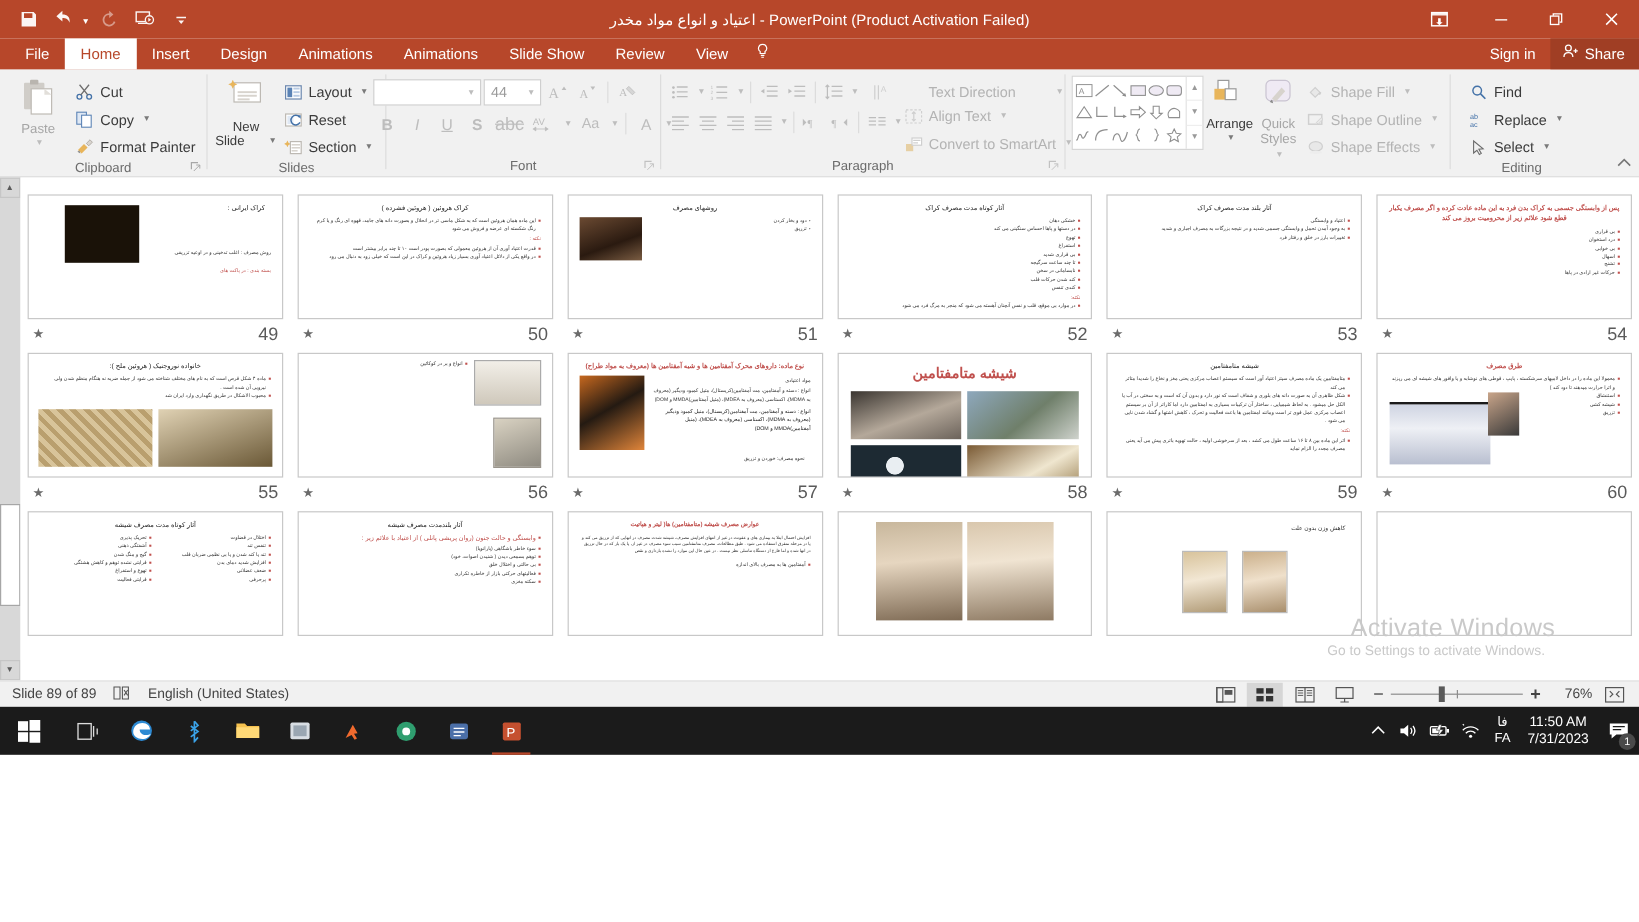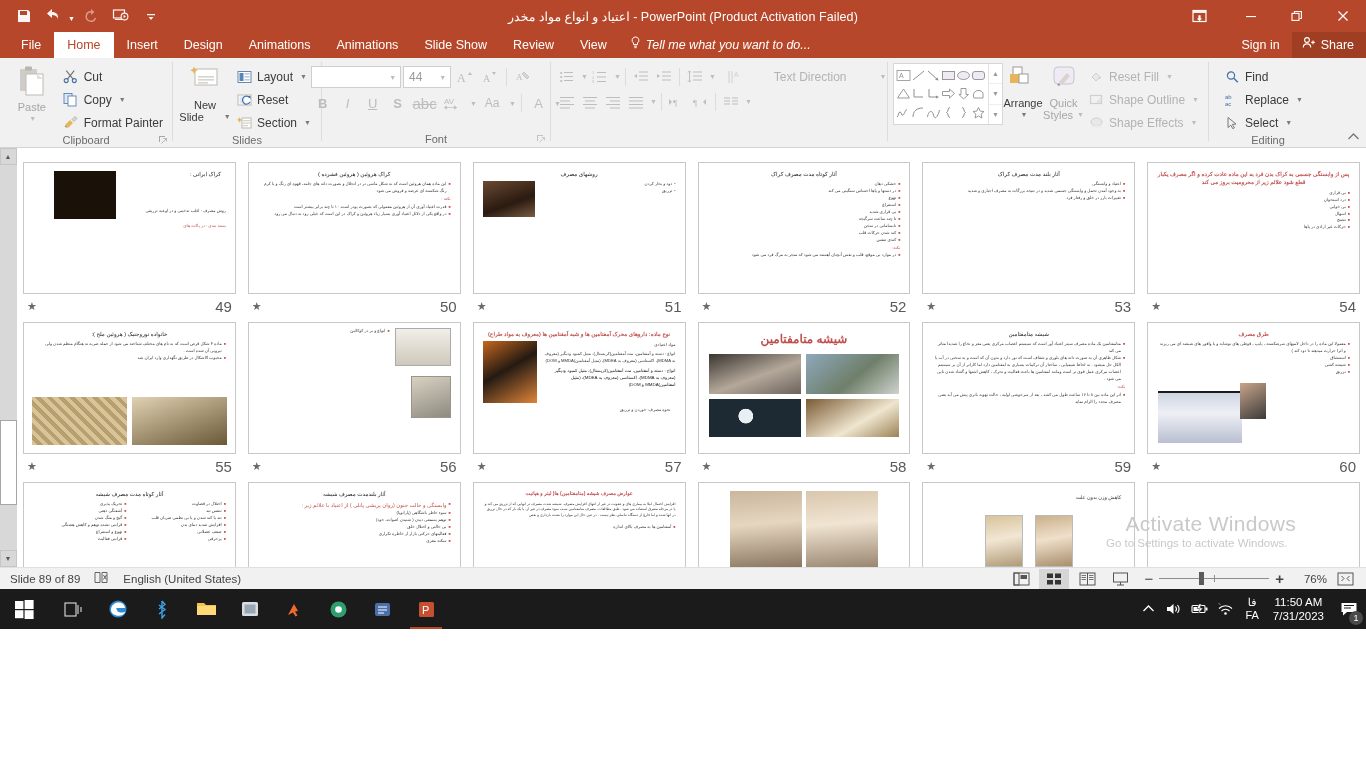--- a/index.html
+++ b/index.html
@@ -156,21 +156,21 @@
   }
   .slide-canvas{
     flex:1; position:relative; background:#fff; padding:10px 0 0 0; overflow:hidden;
   }
   .grid{
     display:grid; grid-template-columns:repeat(6,1fr); gap:0;
     direction:rtl;
   }
   .cellwrap{ position:relative; padding:4px 6px 0 6px; }
   .thumb{
-    background:#fff; border:1px solid #c8c8c8; height:132px; position:relative;
+    background:#fff; border:1px solid #c8c8c8; height:104px; position:relative;
     overflow:hidden; direction:rtl;
   }
   .meta{ display:flex; align-items:center; justify-content:space-between; height:24px; padding:0 4px; direction:ltr; }
   .star{ font-size:11px; color:#6b6b6b; }
   .snum{ font-size:15px; color:#5a5a5a; }
 
   
   .s-title{
     text-align:center; font-size:5.6px; color:#c0504d; padding:7px 8px 2px 8px;
     line-height:1.5; font-weight:bold;
@@ -315,21 +315,20 @@
     <div class="tab">Slide Show</div>
     <div class="tab">Review</div>
     <div class="tab">View</div>
     <div class="tellme">
       <span class="bulb">
         <svg width="11" height="13" viewBox="0 0 11 13">
             <path d="M5.5 1a3.3 3.3 0 0 0-2 6v1.6h4V7a3.3 3.3 0 0 0-2-6z" fill="none" stroke="#fff" stroke-width="1"></path>
             <path d="M4 10.2h3M4.4 11.7h2.2" stroke="#fff" stroke-width="1"></path>
           </svg>
       </span>
-      <span>Tell me what you want to do...</span>
     </div>
     <div class="signin-wrap">
       <div class="signin">Sign in</div>
       <div class="share">
         <span>
           <svg width="14" height="13" viewBox="0 0 14 13">
               <circle cx="5" cy="4" r="2.4" fill="none" stroke="#fff" stroke-width="1.1"></circle>
               <path d="M1.3 11.5c0-2.2 1.6-3.6 3.7-3.6s3.7 1.4 3.7 3.6" fill="none" stroke="#fff" stroke-width="1.1"></path>
               <path d="M11 4.6v3.6M9.2 6.4h3.6" stroke="#fff" stroke-width="1.1"></path>
             </svg>
@@ -626,20 +625,52 @@
             </div>
             <div class="vsep"></div>
             <div class="pbtn">
               <svg width="16" height="14" viewBox="0 0 16 14">
                   <path d="M1 3h6M1 6h6M1 9h6M9 3h6M9 6h6M9 9h6" stroke="#bdbdbd" stroke-width="1.1"></path>
                 </svg>
             </div>
             <span class="arrow dis">▼</span>
           </div>
         </div>
+        <div class="mini-list" style="position:absolute;left:198px;top:28px;">
+          <div class="mini dis">
+            <span class="ico">
+              <svg width="15" height="14" viewBox="0 0 15 14">
+                  <rect x="1" y="1.5" width="13" height="11" fill="none" stroke="#cfcfcf" stroke-dasharray="2 1.5"></rect>
+                  <path d="M7.5 3.5v7M6 4.8l1.5-1.6L9 4.8M6 9.2l1.5 1.6L9 9.2" stroke="#cfcfcf" fill="none" stroke-width="1"></path>
+                </svg>
+            </span>
+            <span>Align Text</span>
+            <span class="arrow dis">▼</span>
+          </div>
+          <div class="mini dis">
+            <span class="ico">
+              <svg width="15" height="14" viewBox="0 0 15 14">
+                  <rect x="1" y="7" width="6" height="6" fill="#e6cfa3"></rect>
+                  <rect x="6" y="2" width="8" height="6" fill="#fff" stroke="#cfcfcf"></rect>
+                  <path d="M7 4h6M7 6h4" stroke="#cfcfcf"></path>
+                </svg>
+            </span>
+            <span>Convert to SmartArt</span>
+            <span class="arrow dis">▼</span>
+          </div>
+        </div>
+      </div>
+      <div class="grp-title">
+        <span>Paragraph</span>
+        <span class="dlg">
+          <svg width="10" height="10" viewBox="0 0 10 10">
+              <path d="M1 1h6v1H2v5H1z" fill="#9a9a9a"></path>
+              <path d="M3.5 8.5l5-5M8.5 3.5v3M8.5 3.5h-3" stroke="#9a9a9a" stroke-width=".8" fill="none"></path>
+            </svg>
+        </span>
       </div>
     </div>
     <div class="sep"></div>
 
     <div class="grp" style="width:320px;">
       <div class="grp-body">
         <div class="shape-gal">
           <div class="shape-grid">
             <div class="shape-cell">
                 <svg width="15" height="13" viewBox="0 0 15 13">
@@ -754,34 +785,34 @@
         </div>
         <div class="big-btn" style="width:50px;">
           <span class="ico">
             <svg width="30" height="28" viewBox="0 0 30 28">
                 <rect x="5" y="2" width="20" height="17" rx="4" fill="#efeaf4" stroke="#c9c3d1"></rect>
                 <path d="M10 17l8-9 3 3-8 9z" fill="#d7d3cd"></path>
                 <path d="M8 20l3 1-1-3z" fill="#8a8a8a"></path>
               </svg>
           </span>
           <span>Quick</span>
-          <span style="display:flex;align-items:center;gap:2px;">
+          <span style="display:flex;align-items:center;gap:2px;flex-direction:column;">
             <span>Styles</span>
             <span class="arrow dis">▼</span>
           </span>
         </div>
         <div class="mini-list" style="padding-top:3px;">
           <div class="mini dis">
             <span class="ico">
               <svg width="15" height="14" viewBox="0 0 15 14">
                   <path d="M3 7l4-4 4 4-4 4z" fill="#e8e8e8" stroke="#cfcfcf"></path>
                   <path d="M12 7c0 2-2 3-2 1s2-1 2-1z" fill="#cfcfcf"></path>
                 </svg>
             </span>
-            <span>Reset Fill</span>
+            <span>Shape Fill</span>
             <span class="arrow dis">▼</span>
           </div>
           <div class="mini dis">
             <span class="ico">
               <svg width="15" height="14" viewBox="0 0 15 14">
                   <rect x="1.5" y="2.5" width="11" height="8" fill="none" stroke="#cfcfcf" stroke-width="1.2"></rect>
                   <path d="M8 9l4-4 1.5 1.5-4 4z" fill="#e8e8e8" stroke="#cfcfcf" stroke-width=".7"></path>
                 </svg>
             </span>
             <span>Shape Outline</span>

